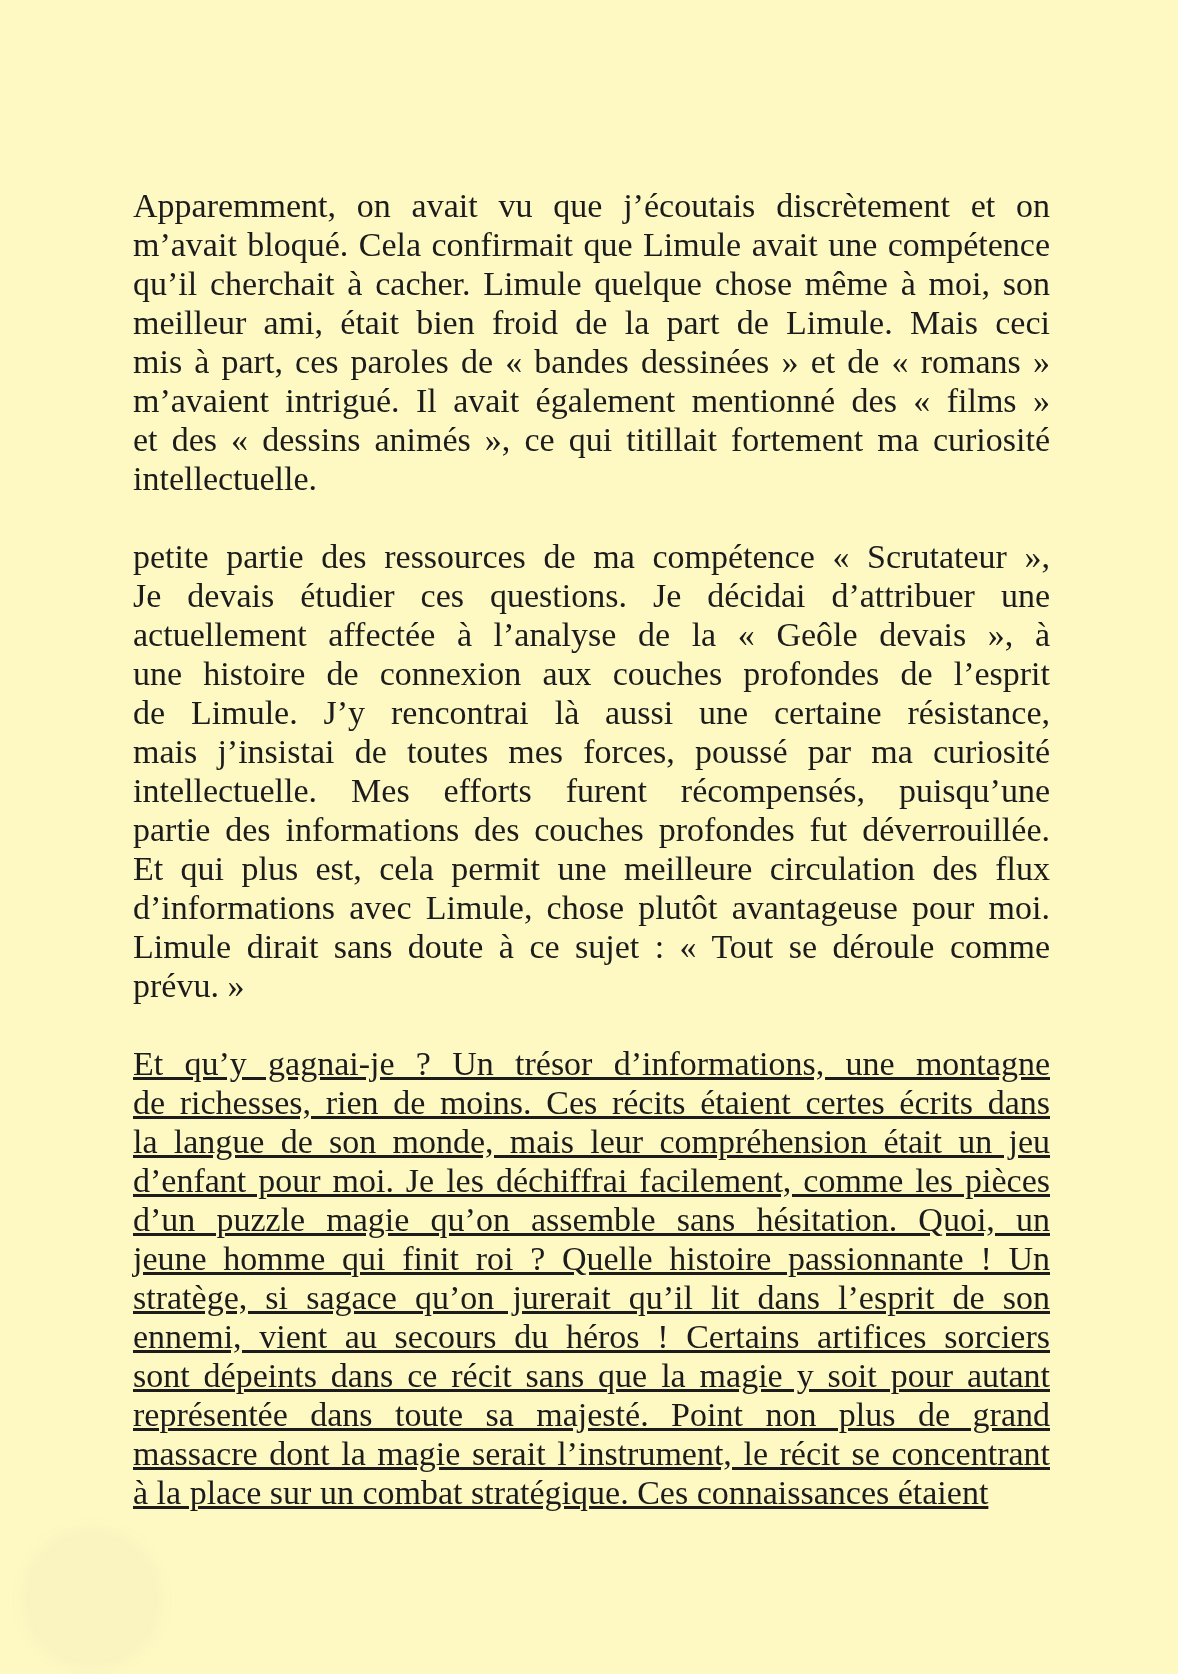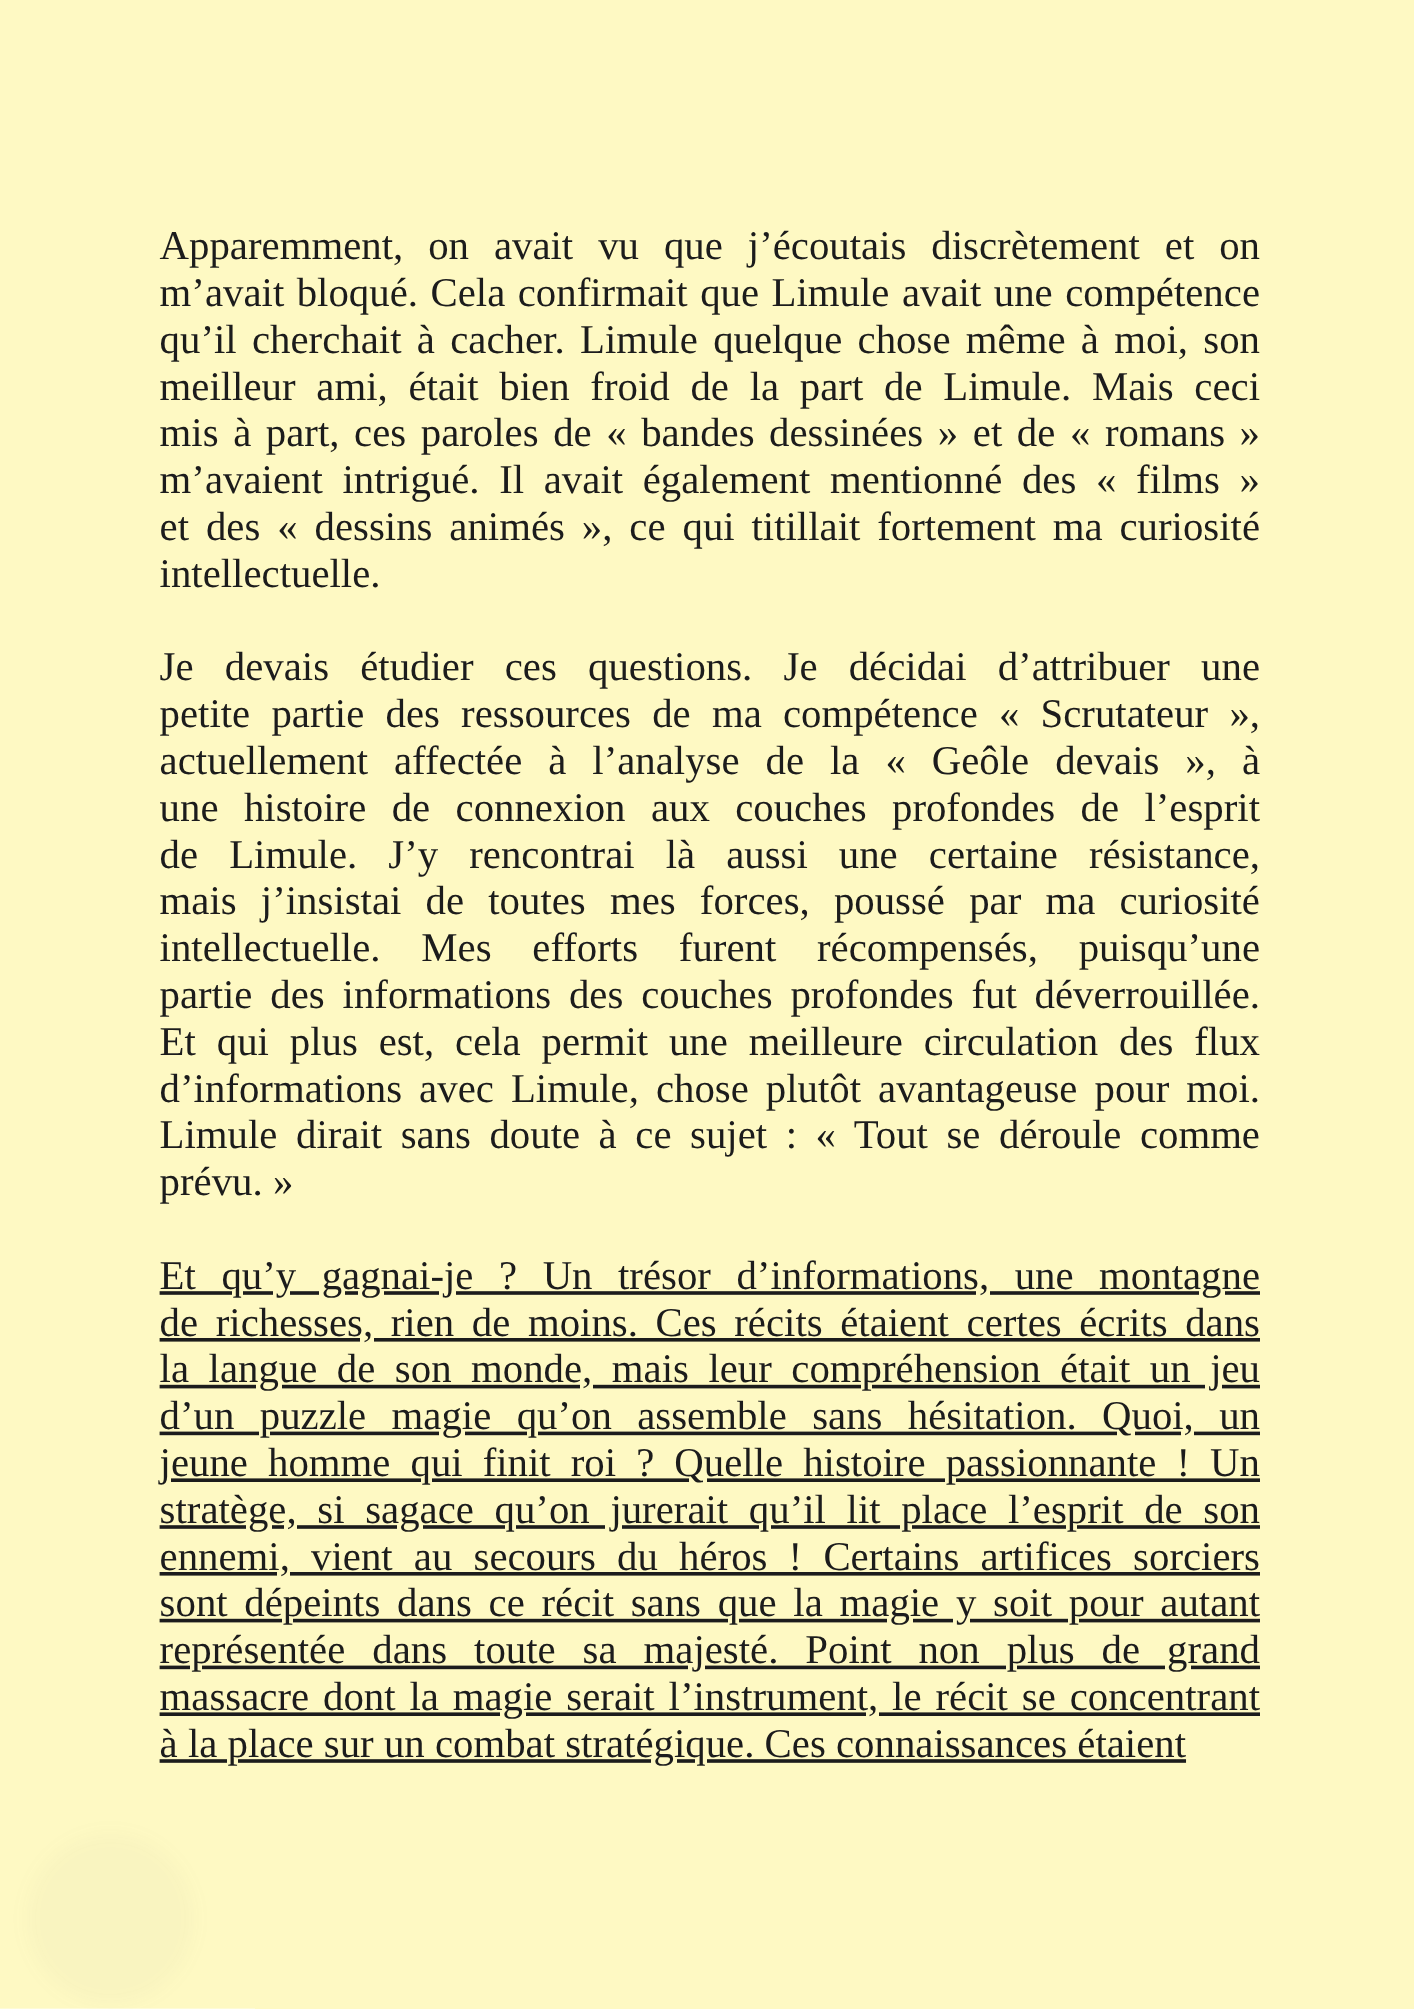--- a/index.html
+++ b/index.html
@@ -65,40 +65,41 @@
         <div class="line">Apparemment, on avait vu que j’écoutais discrètement et on</div>
         <div class="line">m’avait bloqué. Cela confirmait que Limule avait une compétence</div>
         <div class="line">qu’il cherchait à cacher. Limule quelque chose même à moi, son</div>
         <div class="line">meilleur ami, était bien froid de la part de Limule. Mais ceci</div>
         <div class="line">mis à part, ces paroles de « bandes dessinées » et de « romans »</div>
         <div class="line">m’avaient intrigué. Il avait également mentionné des « films »</div>
         <div class="line">et des « dessins animés », ce qui titillait fortement ma curiosité</div>
         <div class="line last">intellectuelle.</div>
       </div>
       <div class="paragraph">
+        <div class="line">petite partie des ressources de ma compétence « Scrutateur »,</div>
         <div class="line">Je devais étudier ces questions. Je décidai d’attribuer une</div>
-        <div class="line">petite partie des ressources de ma compétence « Scrutateur »,</div>
         <div class="line">actuellement affectée à l’analyse de la « Geôle devais », à</div>
         <div class="line">une histoire de connexion aux couches profondes de l’esprit</div>
         <div class="line">de Limule. J’y rencontrai là aussi une certaine résistance,</div>
         <div class="line">mais j’insistai de toutes mes forces, poussé par ma curiosité</div>
         <div class="line">intellectuelle. Mes efforts furent récompensés, puisqu’une</div>
         <div class="line">partie des informations des couches profondes fut déverrouillée.</div>
         <div class="line">Et qui plus est, cela permit une meilleure circulation des flux</div>
         <div class="line">d’informations avec Limule, chose plutôt avantageuse pour moi.</div>
         <div class="line">Limule dirait sans doute à ce sujet : « Tout se déroule comme</div>
         <div class="line last">prévu. »</div>
       </div>
       <div class="paragraph">
         <div class="line">Et qu’y gagnai-je ? Un trésor d’informations, une montagne</div>
         <div class="line">de richesses, rien de moins. Ces récits étaient certes écrits dans</div>
         <div class="line">la langue de son monde, mais leur compréhension était un jeu</div>
+        <div class="line">d’enfant pour moi. Je les déchiffrai facilement, comme les pièces</div>
         <div class="line">d’un puzzle magie qu’on assemble sans hésitation. Quoi, un</div>
         <div class="line">jeune homme qui finit roi ? Quelle histoire passionnante ! Un</div>
-        <div class="line">stratège, si sagace qu’on jurerait qu’il lit place l’esprit de son</div>
+        <div class="line">stratège, si sagace qu’on jurerait qu’il lit dans l’esprit de son</div>
         <div class="line">ennemi, vient au secours du héros ! Certains artifices sorciers</div>
         <div class="line">sont dépeints dans ce récit sans que la magie y soit pour autant</div>
         <div class="line">représentée dans toute sa majesté. Point non plus de grand</div>
         <div class="line">massacre dont la magie serait l’instrument, le récit se concentrant</div>
         <div class="line last">à la place sur un combat stratégique. Ces connaissances étaient</div>
       </div>
     </div>
   <div class="corner-smudge"></div>
 </div>
 

